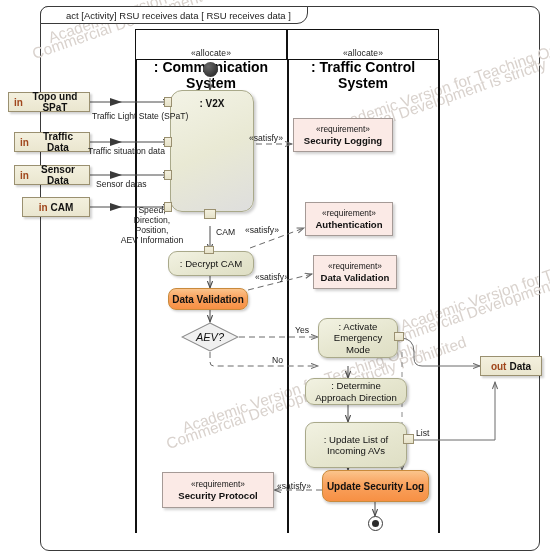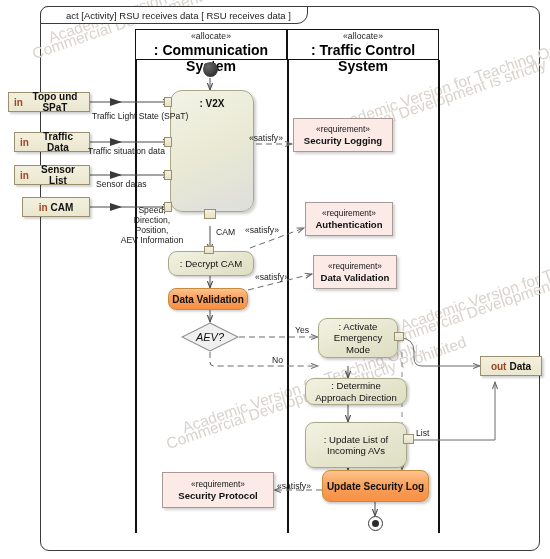--- a/index.html
+++ b/index.html
@@ -68,21 +68,21 @@
     border: 1.6px solid #111;
     box-sizing: border-box;
     background: #fff;
     text-align: center;
     z-index: 3;
   }
   .lane-hdr .st {
     display: block;
     font-size: 8.6px;
     color: #1a1a1a;
-    margin-top: 1px;
+    margin-top: 18px;
     letter-spacing: .1px;
   }
   .lane-hdr .nm {
     display: block;
     font-size: 14px;
     font-weight: bold;
     color: #000;
     margin-top: 1px;
   }
   .lane-line {
@@ -322,21 +322,21 @@
   <div class="node pnode" style="left:8px;  top:92px;  width:82px; height:20px;">
     <span class="kw">in</span>
       <span>Topo und SPaT</span>
   </div>
   <div class="node pnode" style="left:14px; top:132px; width:76px; height:20px;">
     <span class="kw">in</span>
       <span>Traffic Data</span>
   </div>
   <div class="node pnode" style="left:14px; top:165px; width:76px; height:20px;">
     <span class="kw">in</span>
-      <span>Sensor List</span>
+      <span>Sensor Data</span>
   </div>
   <div class="node pnode" style="left:22px; top:197px; width:68px; height:20px;">
     <span class="kw">in</span>
       <span>CAM</span>
   </div>
 
   <div class="node pnode" style="left:480px; top:356px; width:62px; height:20px;">
     <span class="kw">out</span>
       <span>Data</span>
   </div>

